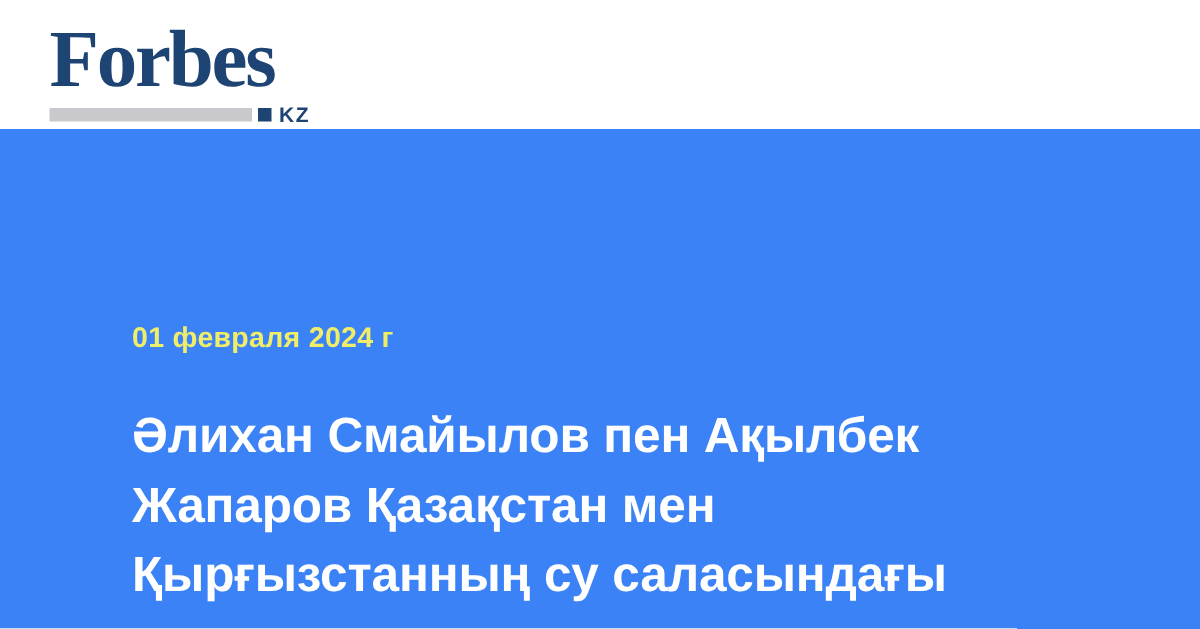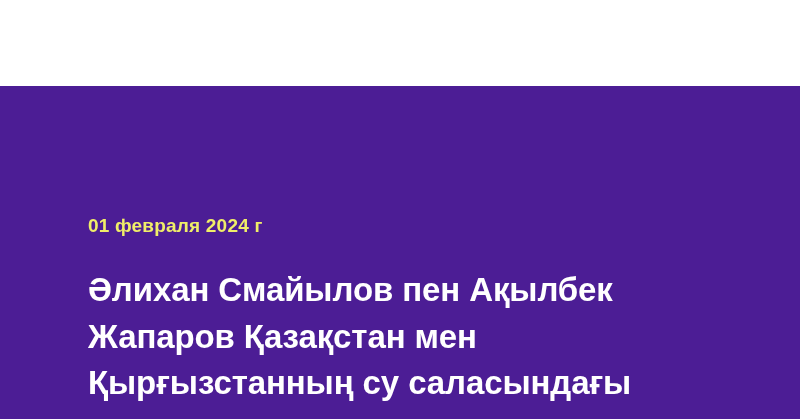--- a/index.html
+++ b/index.html
@@ -80,21 +80,21 @@
     color: #1d4473;
   }
 
   
   #article-hero {
     position: absolute;
     left: 0;
     top: 86px;
     width: 800px;
     height: 333px;
-    background: #4c1d95;
+    background: #3b82f6;
     box-sizing: border-box;
   }
 
   #article-date {
     position: absolute;
     left: 88px;
     top: 129px;
     margin: 0;
     font-family: "Liberation Sans", "DejaVu Sans", sans-serif;
     font-weight: 700;
@@ -117,19 +117,27 @@
     line-height: 46.5px;
     letter-spacing: -0.1px;
     color: #ffffff;
   }
 </style>
 </head>
 <body>
 
 <div id="page">
 
+  <header id="site-header">
+    <a id="brand-logo" href="#">
+      <span id="brand-wordmark">Forbes</span>
+      <span id="brand-rule"></span>
+      <span id="brand-square"></span>
+      <span id="brand-suffix">KZ</span>
+    </a>
+  </header>
 
   <section id="article-hero">
     <p id="article-date">01 февраля 2024 г</p>
     <h1 id="article-title">Әлихан Смайылов пен Ақылбек Жапаров Қазақстан мен Қырғызстанның су саласындағы ынтымақтастығын талқылады</h1>
   </section>
 
 </div>
 
 </body></html>

